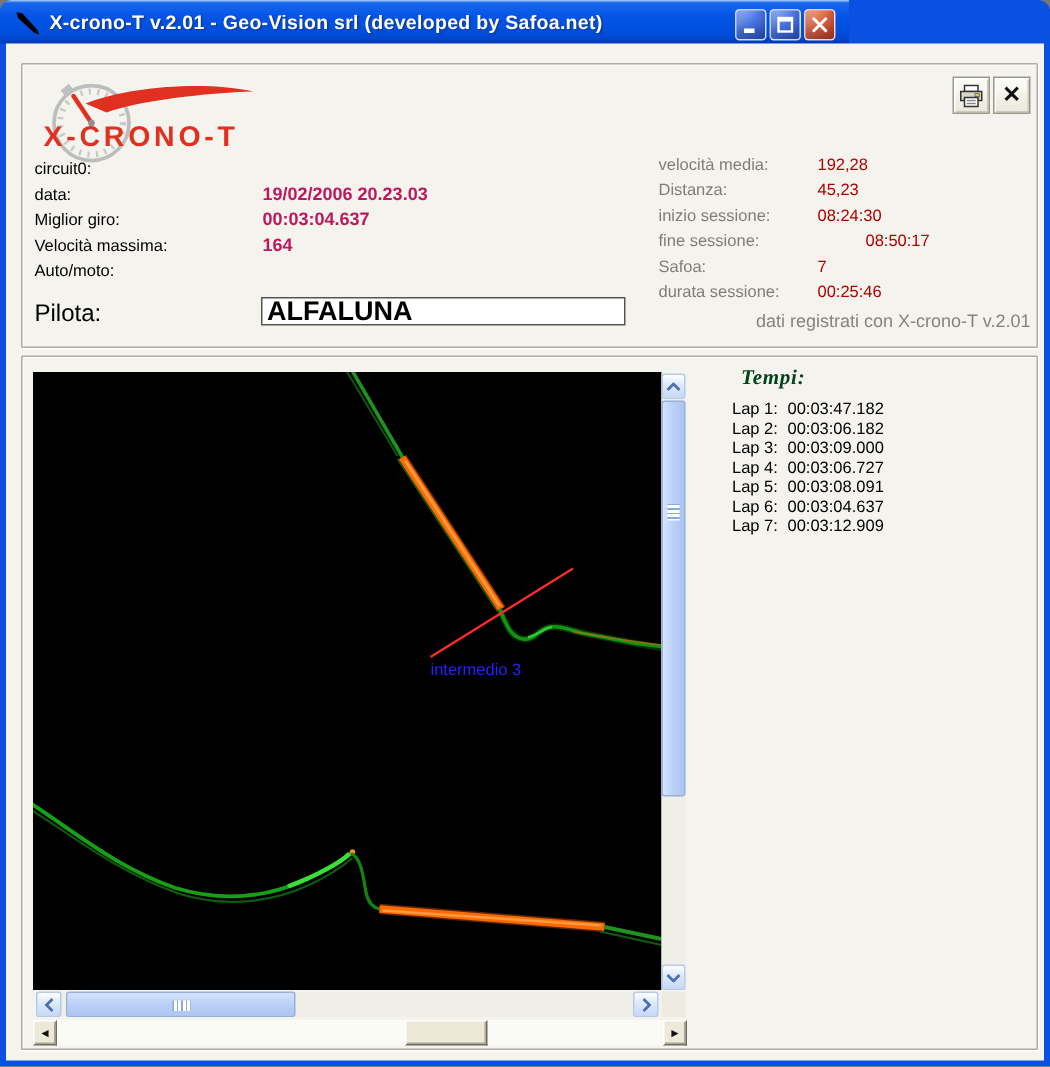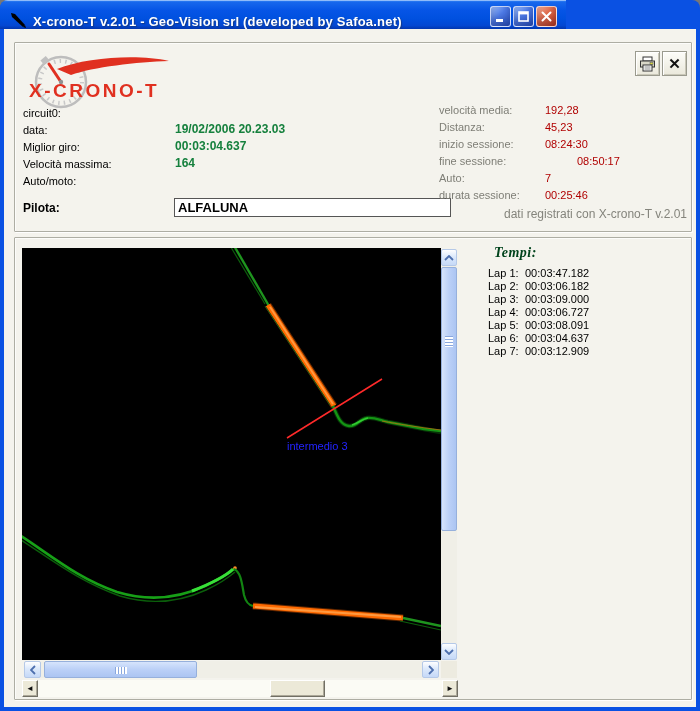--- a/index.html
+++ b/index.html
@@ -6,21 +6,21 @@
   #window{
     position:relative;width:700px;height:711px;margin:0 auto;
     background:#0A51E3;border-radius:8px 8px 0 0;overflow:hidden;
     font-family:"Liberation Sans",sans-serif;
   }
   
   .titlebar{
     position:absolute;left:0;top:0;width:566px;height:29px;
     background:linear-gradient(180deg,#3C8CF8 0%,#1767EC 8%,#0655E6 35%,#0050DF 65%,#0347D2 88%,#0236AE 100%);
     box-shadow:inset 0 1px 0 rgba(255,255,255,.45);
-    display:flex;align-items:flex-end;
+    display:flex;align-items:center;
   }
   .app-icon{width:18px;height:18px;margin:0 6px 0 9px;flex:none;}
   .title-text{
     color:#fff;font-weight:bold;font-size:13px;letter-spacing:.2px;
     text-shadow:1px 1px 1px #123A8A;white-space:nowrap;
   }
   .tb-buttons{position:absolute;right:9px;top:6px;display:flex;gap:2px;}
   .tb-btn{
     width:21px;height:21px;border-radius:3px;border:1px solid rgba(255,255,255,.7);
     display:flex;align-items:center;justify-content:center;box-sizing:border-box;
@@ -40,28 +40,28 @@
   }
   #gb-top{left:10px;top:13px;width:676px;height:188px;}
   #gb-map{left:10px;top:208px;width:676px;height:461px;}
   
 
   .abs{position:absolute;}
   .lbl{font-size:11px;color:#000;white-space:nowrap;}
   .lbl-gray{font-size:11px;color:#7E7E76;white-space:nowrap;}
   .val{font-size:12px;font-weight:bold;white-space:nowrap;}
   .val-blue{color:#0000A8;}
-  .val-red{color:#15803d;}
+  .val-red{color:#be185d;}
   .sess-val{font-size:11px;color:#B00000;white-space:nowrap;}
   .note{font-size:12px;color:#84847C;text-align:right;}
 
   .pilot-input{
-    position:absolute;box-sizing:border-box;width:277px;height:19px;
+    position:absolute;box-sizing:border-box;width:243px;height:19px;
     border:1px solid #555;background:#fff;
-    font-family:"Liberation Sans",sans-serif;font-size:13px;font-weight:bold;color:#000;
+    font-family:"Liberation Sans",sans-serif;font-size:18px;font-weight:bold;color:#000;
     padding:0 3px;border-radius:0;outline:none;
   }
   .tool-btn{
     position:absolute;width:25px;height:25px;box-sizing:border-box;
     border:1px solid #9A9A8E;background:linear-gradient(180deg,#FDFDF9,#EAE8DB);
     box-shadow:inset 1px 1px 0 #fff, inset -1px -1px 0 #C9C7B8;
     display:flex;align-items:center;justify-content:center;cursor:default;
   }
   .x-glyph{font-size:15px;font-weight:bold;color:#111;line-height:1;}
 
@@ -176,28 +176,28 @@
       <div class="abs lbl" style="left:8px;top:64px;">circuit0:</div>
       <div class="abs lbl" style="left:8px;top:81px;">data:</div>
       <div class="abs lbl" style="left:8px;top:98px;text-align:right;">Miglior giro:</div>
       <div class="abs lbl" style="left:8px;top:115px;">Velocità massima:</div>
       <div class="abs lbl" style="left:8px;top:132px;">Auto/moto:</div>
 
       <div class="abs val val-red" style="left:160px;top:79px;">19/02/2006 20.23.03</div>
       <div class="abs val val-red" style="left:160px;top:96px;">00:03:04.637</div>
       <div class="abs val val-red" style="left:160px;top:113px;">164</div>
 
-      <div class="abs lbl" style="left:8px;top:158px;font-weight:bold;font-size:12px;">Pilota:</div>
+      <div class="abs lbl" style="left:8px;top:158px;font-weight:normal;font-size:16px;">Pilota:</div>
       <input class="pilot-input" style="left: 159px; top: 155px;" type="text" value="ALFALUNA">
 
       <div class="abs lbl-gray" style="left:424px;top:61px;">velocità media:</div>
       <div class="abs lbl-gray" style="left:424px;top:78px;">Distanza:</div>
       <div class="abs lbl-gray" style="left:424px;top:95px;">inizio sessione:</div>
       <div class="abs lbl-gray" style="left:424px;top:112px;">fine sessione:</div>
-      <div class="abs lbl-gray" style="left:424px;top:129px;">Auto:</div>
+      <div class="abs lbl-gray" style="left:424px;top:129px;">Safoa:</div>
       <div class="abs lbl-gray" style="left:424px;top:146px;">durata sessione:</div>
 
       <div class="abs sess-val" style="left:530px;top:61px;">192,28</div>
       <div class="abs sess-val" style="left:530px;top:78px;">45,23</div>
       <div class="abs sess-val" style="left:530px;top:95px;">08:24:30</div>
       <div class="abs sess-val" style="left:530px;top:112px;padding-left:32px;">08:50:17</div>
       <div class="abs sess-val" style="left:530px;top:129px;">7</div>
       <div class="abs sess-val" style="left:530px;top:146px;">00:25:46</div>
 
       <div class="abs note" style="left:420px;top:164px;width:252px;">dati registrati con X-crono-T  v.2.01</div>

